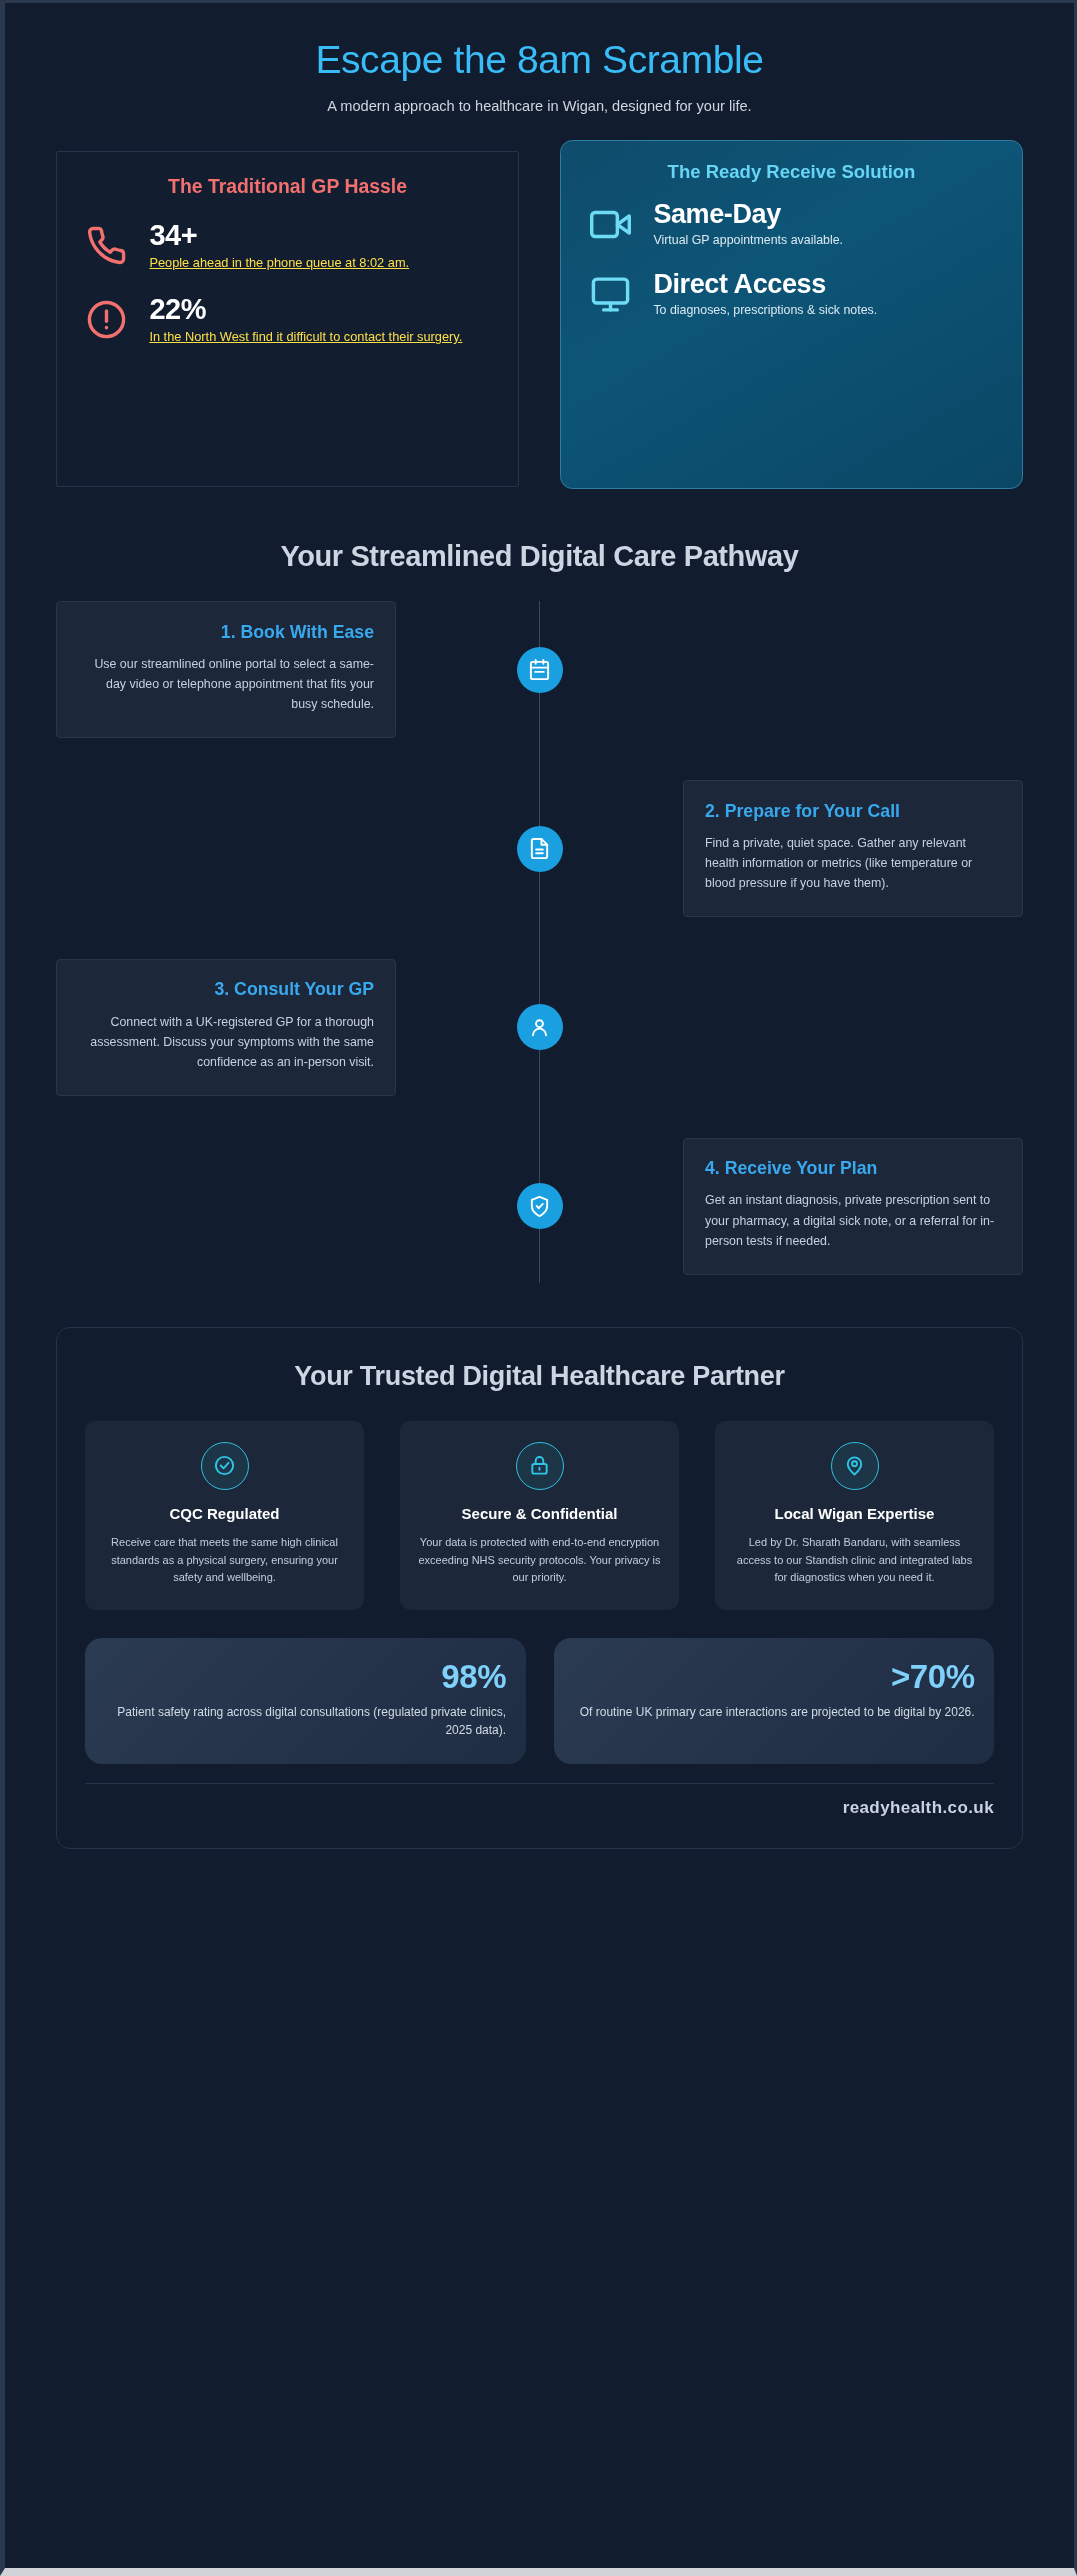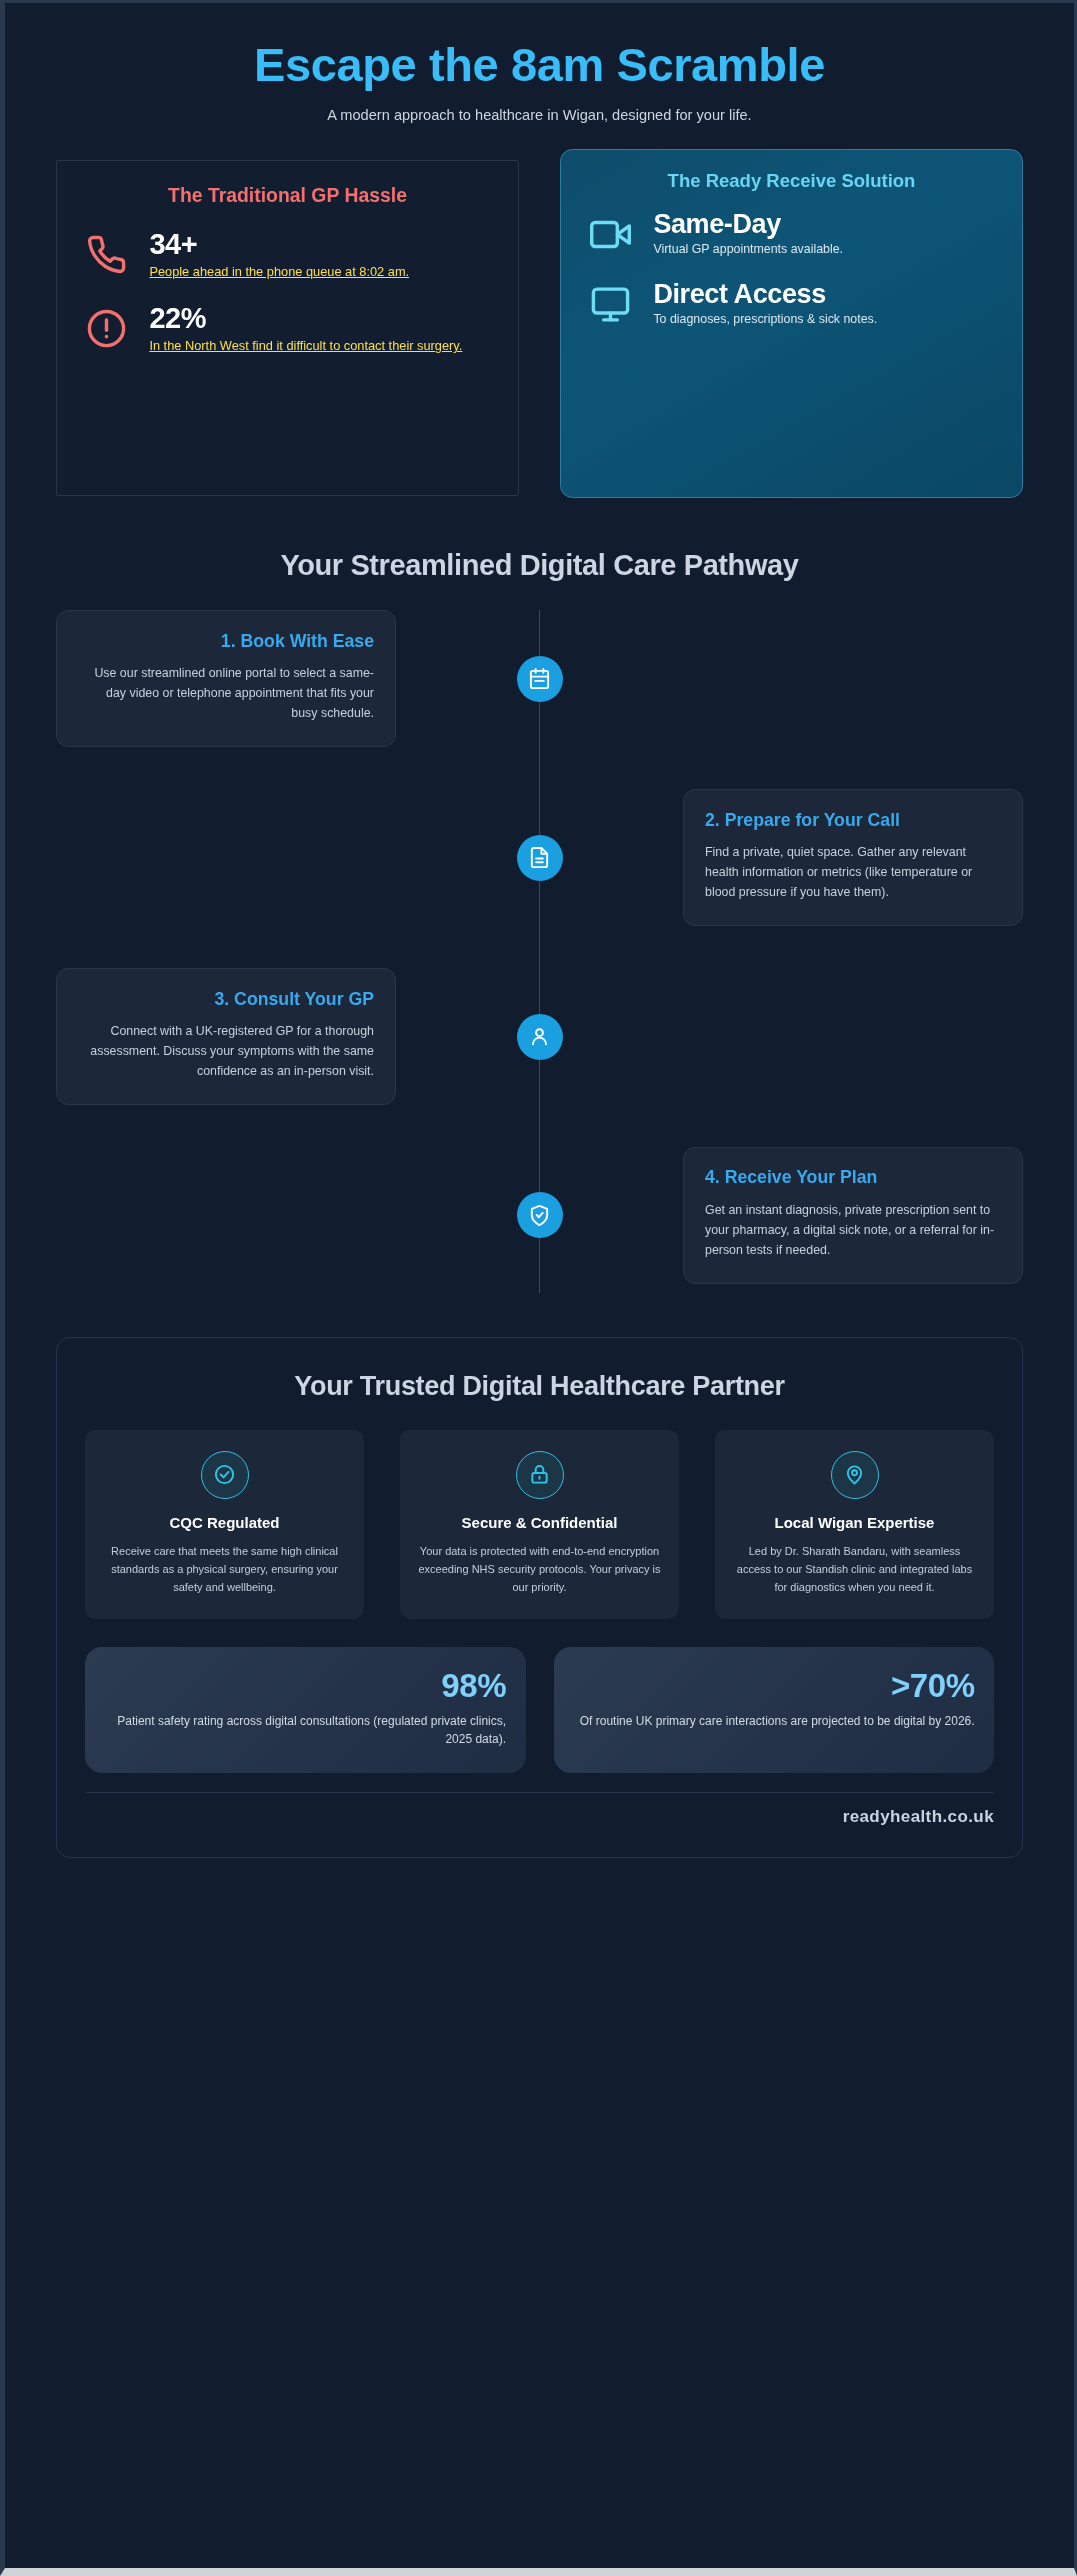--- a/index.html
+++ b/index.html
@@ -27,22 +27,22 @@
     width: 100%;
     height: 100%;
     background: #111c2e;
     padding: 0 51px;
   }
 
   
   .hero { padding-top: 35px; text-align: center; }
 
   .hero-title {
-    font-size: 47px;
-    font-weight: 700;
+    font-size: 39px;
+    font-weight: 400;
     color: #38bdf8;
     letter-spacing: -0.4px;
     line-height: 1.15;
   }
 
   .hero-sub {
     margin-top: 15px;
     font-size: 14.6px;
     color: #ced6e0;
     font-weight: 400;
@@ -168,21 +168,21 @@
     margin-bottom: 42px;
   }
   .tl-step:last-child { margin-bottom: 0; }
 
   .tl-card {
     width: 340px;
     background: #1c2739;
     border: 0.9px solid #2a real;
     border: 0.9px solid #2a3purple;
     border: 0.9px solid #2a3548;
-    border-radius: 12px;
+    border-radius: 4px;
     padding: 19.4px 21px 23px 21px;
   }
 
   .tl-left .tl-card { margin-right: auto; text-align: right; }
   .tl-right .tl-card { margin-left: auto; text-align: left; }
 
   .tl-card h3 {
     font-size: 17.7px;
     font-weight: 700;
     color: #38a9ee;

